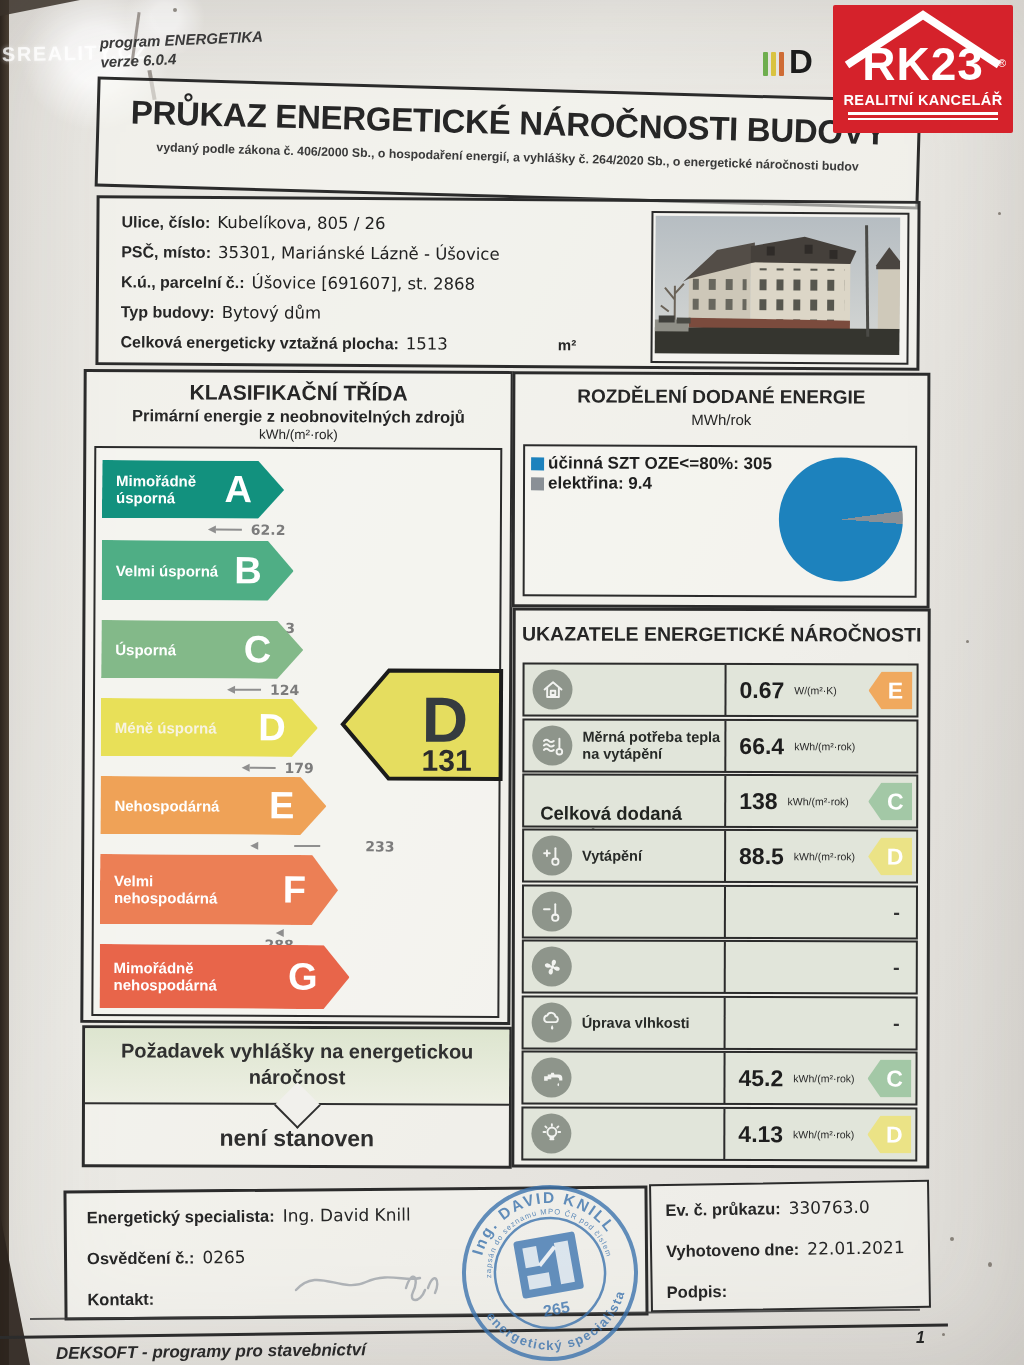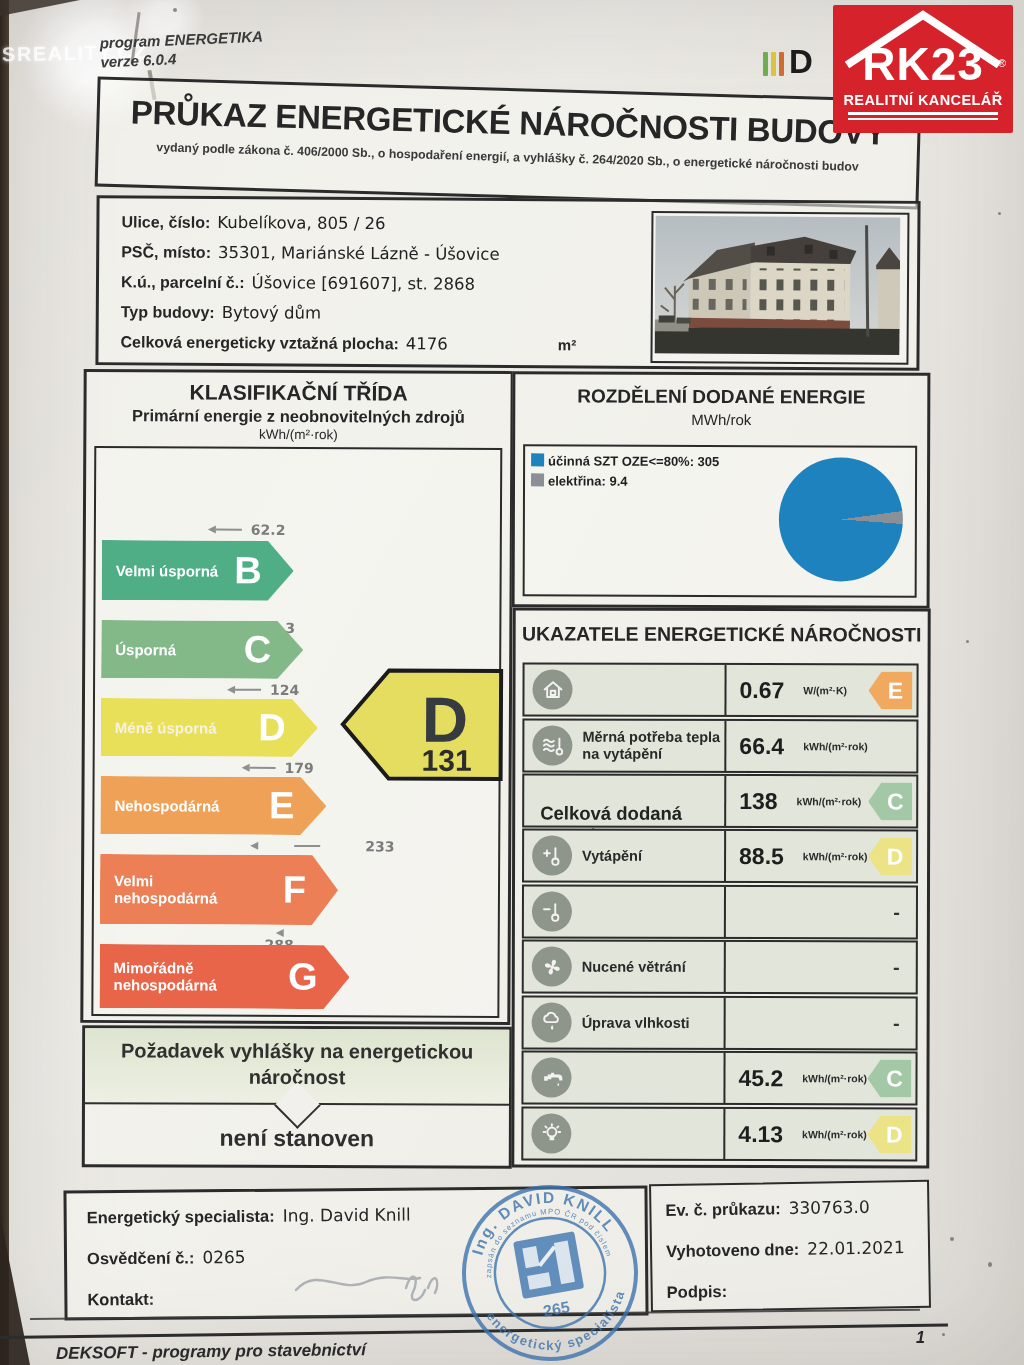--- a/index.html
+++ b/index.html
@@ -89,41 +89,41 @@
     border-right:2.5px solid #2e2e2e;border-bottom:2.5px solid #2e2e2e;transform:rotate(45deg);z-index:2;}
   .req-val{margin-top:20px;font-size:23px;font-weight:800;color:#2e2e2e;}
 
   
   .dist-box{left:512px;top:372px;width:412px;height:230px;transform:rotate(.2deg);text-align:center;}
   .dist-title{margin-top:11px;font-size:19px;font-weight:900;}
   .dist-unit{margin-top:3px;font-size:15px;font-weight:400;}
   .dist-inner{position:absolute;left:8px;top:70px;width:390px;height:148px;border:2px solid #2b2b2b;
     background:rgba(250,249,246,.4);text-align:left;}
   .legend{position:absolute;left:6px;top:7px;}
-  .lg-row{display:flex;height:20px;font-size:13px;font-weight:700;color:#1f1f1f;}
+  .lg-row{display:flex;align-items:center;height:20px;font-size:17px;font-weight:700;color:#1f1f1f;}
   .sw{width:13px;height:13px;margin-right:4px;display:inline-block;}
   .sw-blue{background:#1d82bd;}.sw-gray{background:#8a9096;}
   .pie{position:absolute;right:12px;top:10px;width:124px;height:124px;border-radius:50%;
     background:conic-gradient(#1d82bd 0deg 82deg,#8a9096 82deg 94deg,#1d82bd 94deg 360deg);}
 
   
   .ind-box{left:512px;top:608px;width:412px;height:554px;transform:rotate(.15deg);}
   .ind-title{margin-top:12px;text-align:center;font-size:19.5px;font-weight:900;}
   .ind-row{position:absolute;left:7px;width:392px;height:50px;border:2px solid #2b2b2b;
     background:#e1e5da;}
   .row-ic{position:absolute;left:8px;top:5px;width:40px;height:40px;border-radius:50%;
     background:#8e958b;display:flex;align-items:center;justify-content:center;}
   .row-label{position:absolute;left:58px;top:0;width:142px;height:100%;display:flex;align-items:center;
     font-size:14.5px;line-height:17px;font-weight:700;color:#272a27;}
   .row-label-wide{position:absolute;left:16px;top:0;width:184px;height:100%;display:flex;align-items:center;
     font-size:18.5px;font-weight:800;color:#202320;margin-top:24px;}
   .row-val{position:absolute;left:200px;top:0;right:0;bottom:0;border-left:2px solid #2b2b2b;
     display:flex;align-items:center;}
   .v-num{margin-left:13px;font-size:23px;font-weight:800;color:#1e1e1e;}
-  .v-unit{margin-left:19px;font-size:10.5px;font-weight:700;color:#2a2a2a;}
+  .v-unit{margin-left:10px;font-size:10.5px;font-weight:400;color:#2a2a2a;}
   .badge{position:absolute;right:4px;top:6px;width:44px;height:38px;
     clip-path:polygon(0 50%,30% 0,100% 0,100% 100%,30% 100%);
     display:flex;align-items:center;justify-content:center;padding-left:10px;box-sizing:border-box;
     font-size:23px;font-weight:900;color:#fff;}
   .badge-C{background:#a3c8a6;}.badge-D{background:#ebe386;}.badge-E{background:#f0a95e;}
   .dash{position:absolute;right:16px;top:50%;transform:translateY(-50%);
     font-size:20px;font-weight:800;color:#333;}
   .icon-svg{width:27px;height:27px;stroke:#f2f3f0;stroke-width:1.7;fill:none;
     stroke-linecap:round;stroke-linejoin:round;}
   .icon-fill{fill:#f2f3f0;stroke:none;}
@@ -199,21 +199,21 @@
       <div class="field">
         <span class="f-label">PSČ, místo:</span><span class="f-value">35301, Mariánské Lázně - Úšovice</span>
       </div>
       <div class="field">
         <span class="f-label">K.ú., parcelní č.:</span><span class="f-value">Úšovice [691607], st. 2868</span>
       </div>
       <div class="field">
         <span class="f-label">Typ budovy:</span><span class="f-value">Bytový dům</span>
       </div>
       <div class="field">
-        <span class="f-label">Celková energeticky vztažná plocha:</span><span class="f-value">4176</span><span class="f-unit">m²</span>
+        <span class="f-label">Celková energeticky vztažná plocha:</span><span class="f-value">1513</span><span class="f-unit">m²</span>
       </div>
     </div>
     <div class="photo-frame">
       <svg viewBox="0 0 246 138" width="245" height="139">
         <defs>
           <linearGradient id="sky" x1="0" y1="0" x2="0" y2="1">
             <stop offset="0" stop-color="#b6bdc2"></stop>
               <stop offset="1" stop-color="#d6d8d5"></stop>
           </linearGradient>
           <pattern id="win" width="17" height="20" patternUnits="userSpaceOnUse">
@@ -242,20 +242,24 @@
       </svg>
     </div>
   </div>
 
   <div class="box class-box">
     <div class="cl-title">KLASIFIKAČNÍ TŘÍDA</div>
     <div class="cl-sub">Primární energie z neobnovitelných zdrojů</div>
     <div class="cl-unit">kWh/(m²·rok)</div>
     <div class="arrows-wrap">
 
+      <div class="cls-arrow cls-a" style="top:12px;width:182px;height:58px;">
+        <span class="cls-label">Mimořádně úsporná</span>
+        <span class="cls-letter">A</span>
+      </div>
       <div class="thr" style="top:74px;left:112px;">
         <i class="thr-ah"></i>
           <i class="thr-ln"></i>
           <b class="thr-num">62.2</b>
       </div>
 
       <div class="cls-arrow cls-b" style="top:92px;width:192px;height:60px;">
         <span class="cls-label">Velmi úsporná</span>
         <span class="cls-letter">B</span>
       </div>
@@ -420,21 +424,20 @@
     <div class="ind-row" style="top:329px;">
       <span class="row-ic">
         <svg class="icon-svg" viewBox="0 0 24 24">
           <path class="icon-fill" d="M12 11 C9.5 4.5 16 3.8 15.2 8.2 C14.8 10 13.6 11 12 11 Z"></path>
           <path class="icon-fill" d="M12 11 C9.5 4.5 16 3.8 15.2 8.2 C14.8 10 13.6 11 12 11 Z" transform="rotate(90 12 12)"></path>
           <path class="icon-fill" d="M12 11 C9.5 4.5 16 3.8 15.2 8.2 C14.8 10 13.6 11 12 11 Z" transform="rotate(180 12 12)"></path>
           <path class="icon-fill" d="M12 11 C9.5 4.5 16 3.8 15.2 8.2 C14.8 10 13.6 11 12 11 Z" transform="rotate(270 12 12)"></path>
           <circle class="icon-fill" cx="12" cy="12" r="1.7"></circle>
         </svg>
       </span>
-      <span class="row-label">Nucené větrání</span>
       <span class="row-val">
         <span class="dash">-</span>
       </span>
     </div>
 
     <div class="ind-row" style="top:385px;">
       <span class="row-ic">
         <svg class="icon-svg" viewBox="0 0 24 24">
             <path d="M7.2 11.2 a3 3 0 0 1 .5 -5.9 a3.8 3.8 0 0 1 7.3 .9 a2.6 2.6 0 0 1 .4 5 H7.2 Z"></path>
             <path class="icon-fill" d="M12 13.8 c-1.5 2.3 -1.5 3.5 0 4.2 c1.5 -.7 1.5 -1.9 0 -4.2 Z"></path>

